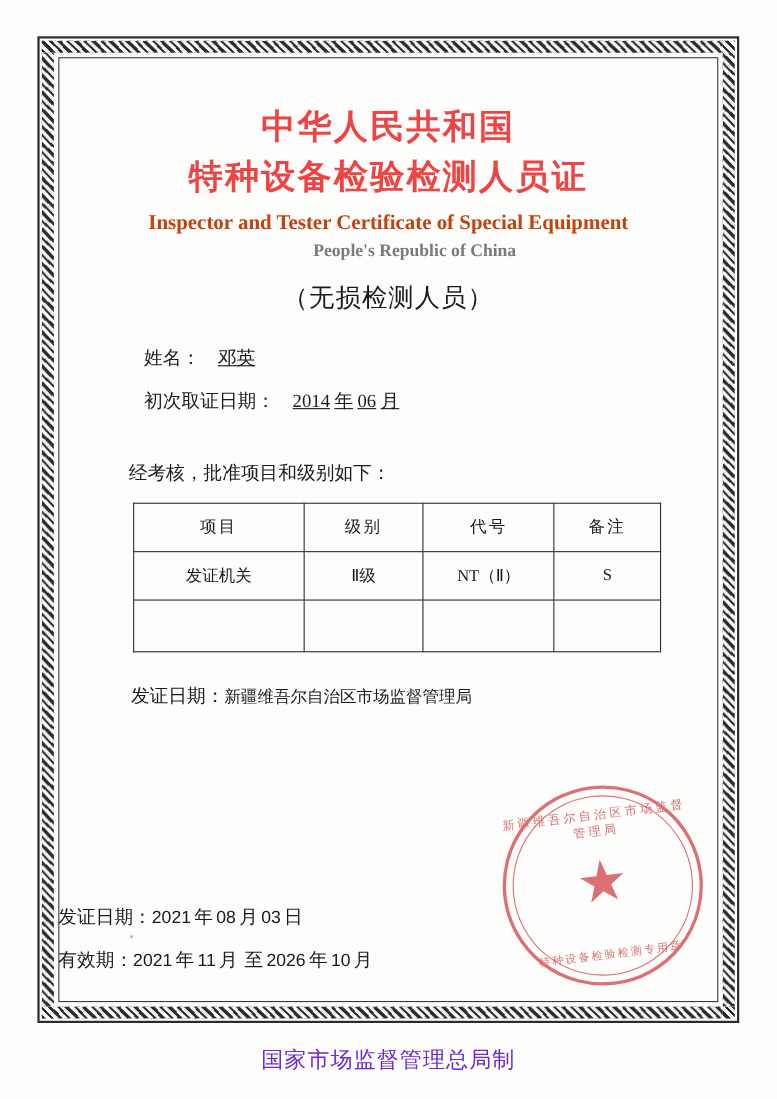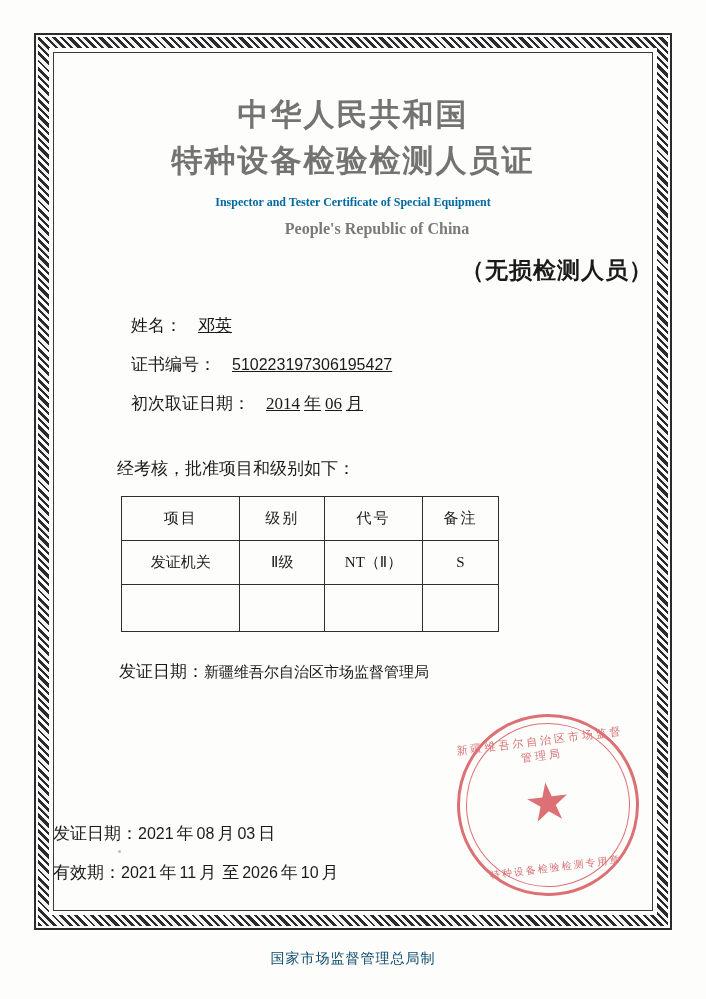--- a/index.html
+++ b/index.html
@@ -68,56 +68,56 @@
     top: 52px;
     width: 600px;
     height: 859px;
   }
 
   .title-cn-1,
   .title-cn-2 {
     text-align: center;
     font-family: "Liberation Serif", serif;
     font-weight: bold;
-    color: #737373;
+    color: #ef4444;
     letter-spacing: 2px;
   }
   .title-cn-1 {
     margin-top: 44px;
     font-size: 31px;
     line-height: 38px;
   }
   .title-cn-2 {
     margin-top: 8px;
     font-size: 31px;
     line-height: 38px;
   }
   .title-en {
     text-align: center;
-    color: #0369a1;
+    color: #c2410c;
     font-family: "Liberation Serif", serif;
-    font-size: 12px;
+    font-size: 19px;
     line-height: 25px;
     margin-top: 10px;
     font-weight: bold;
   }
   .title-en-2 {
     text-align: center;
     color: #7a7a7a;
     font-family: "Liberation Serif", serif;
     font-size: 16px;
     line-height: 24px;
     margin-top: 2px;
     font-weight: bold;
     padding-left: 48px;
   }
   .subtitle-cn {
-    text-align: right;
+    text-align: center;
     font-size: 23px;
-    font-weight: bold;
+    font-weight: normal;
     margin-top: 14px;
     letter-spacing: 1px;
   }
 
   .fields {
     margin-top: 28px;
     padding-left: 78px;
     font-size: 17px;
   }
   .field-row {
@@ -144,21 +144,21 @@
   .approval-note {
     margin-top: 42px;
     padding-left: 64px;
     font-size: 17px;
   }
 
   
   table.approval-table {
     margin-top: 16px;
     margin-left: 68px;
-    width: 378px;
+    width: 480px;
     border-collapse: collapse;
     font-size: 15px;
   }
   table.approval-table th,
   table.approval-table td {
     border: 1px solid #2e2e2e;
     height: 41px;
     text-align: center;
     font-weight: normal;
   }
@@ -251,22 +251,22 @@
   .date-line { margin-bottom: 16px; white-space: nowrap; }
   .date-line .num { font-family: "Liberation Sans", sans-serif; font-size: 16px; }
   .date-line .unit { margin: 0 3px; }
 
   .footer {
     position: absolute;
     left: 0;
     top: 950px;
     width: 706px;
     text-align: center;
-    font-size: 14px;
-    color: #0c4a6e;
+    font-size: 20px;
+    color: #6d28d9;
     letter-spacing: 1px;
   }
 
   .speck {
     position: absolute;
     width: 3px;
     height: 3px;
     background: #bdbdbd;
     border-radius: 50%;
   }
@@ -285,24 +285,20 @@
     <div class="title-cn-1">中华人民共和国</div>
     <div class="title-cn-2">特种设备检验检测人员证</div>
     <div class="title-en">Inspector and Tester Certificate of Special Equipment</div>
     <div class="title-en-2">People's Republic of China</div>
     <div class="subtitle-cn">（无损检测人员）</div>
 
     <div class="fields">
       <div class="field-row">
         <span class="field-label">姓名：</span>
         <span class="field-value">邓英</span>
-      </div>
-      <div class="field-row">
-        <span class="field-label">证书编号：</span>
-        <span class="field-value sans">510223197306195427</span>
       </div>
       <div class="field-row">
         <span class="field-label">初次取证日期：</span>
         <span class="field-value">
           <span class="sans">2014</span><span class="unit">年</span><span class="sans">06</span><span class="unit">月</span>
         </span>
       </div>
     </div>
 
     <div class="approval-note">经考核，批准项目和级别如下：</div>

